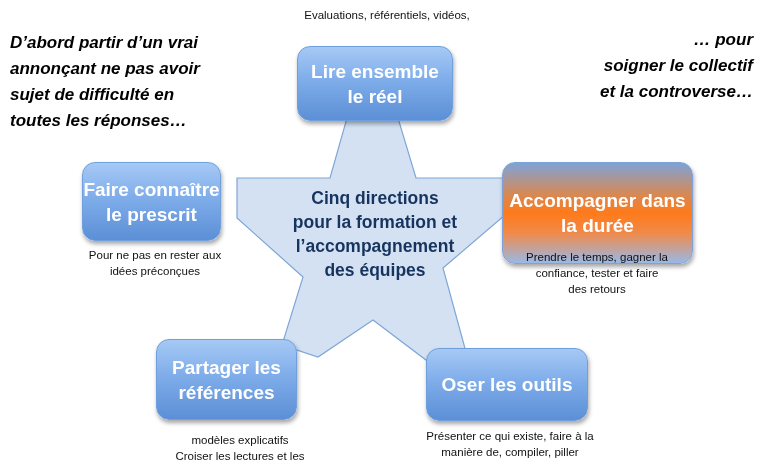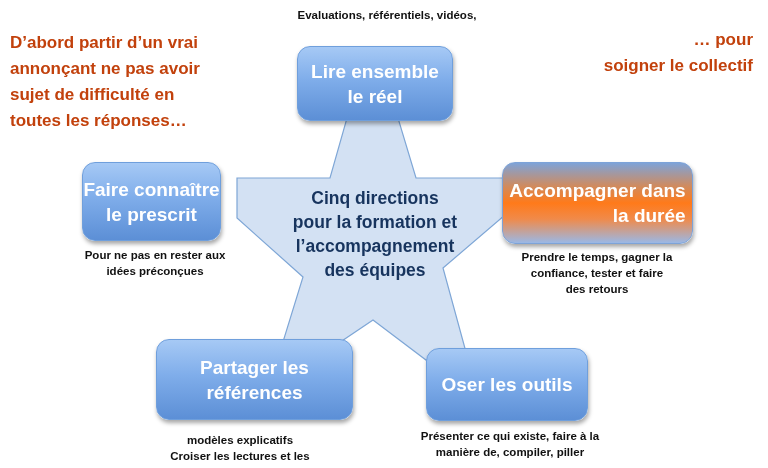--- a/index.html
+++ b/index.html
@@ -4,42 +4,43 @@
 <style>
   html, body { margin:0; padding:0; }
   body { width:768px; height:468px; background:#ffffff; position:relative; overflow:hidden;
          font-family:"Liberation Sans", "DejaVu Sans", sans-serif; }
   .star { position:absolute; left:0; top:0; width:768px; height:468px; }
   .box { position:absolute; border-radius:13px; display:flex; align-items:center; justify-content:center;
          text-align:center; color:#ffffff; font-weight:bold; font-size:19px; line-height:25px;
          background:linear-gradient(#a6c9f5 0%, #7fadea 45%, #5c8fd6 100%);
          box-shadow:1px 3px 4px rgba(0,0,0,0.35); border:1px solid #6f9fdc; box-sizing:border-box; }
   .box.orange { background:linear-gradient(#7ea3d8 0%, #d38a5a 30%, #ff7a1a 50%, #f08a4a 70%, #9ab8e6 100%); border-color:#7da3d8; }
-  .note { position:absolute; text-align:center; color:#111; font-weight:bold; font-size:11.5px; line-height:16px; }
-  .side { position:absolute; color:#c2410c; font-weight:bold; font-size:17px; line-height:26px; }
+  .note { position:absolute; text-align:center; color:#111; font-weight:normal; font-size:11.5px; line-height:16px; }
+  .side { position:absolute; color:#000000; font-weight:bold; font-style:italic; font-size:17px; line-height:26px; }
   .center { position:absolute; left:270px; top:186px; width:210px; text-align:center; color:#17345e;
             font-weight:bold; font-size:17.5px; line-height:24px; }
 </style>
 </head>
 <body>
 
 <svg class="star" viewBox="0 0 768 468">
   <polygon points="347,118 398,118 416,178 505,178 505,215 443,268 466,352 426,360 373,320 318,357 282,345 303,277 237,218 237,178 330,178" fill="#d3e1f3" stroke="#7ea6d6" stroke-width="1.2"></polygon>
 </svg>
 
 <div class="side" style="left:10px; top:30px; width:250px;">
   <div>D’abord partir d’un vrai</div>
   <div>annonçant ne pas avoir</div>
   <div>sujet de difficulté en</div>
   <div>toutes les réponses…</div>
 </div>
 
 <div class="side" style="left:520px; top:27px; width:233px; text-align:right;">
   <div>… pour</div>
   <div>soigner le collectif</div>
+  <div>et la controverse…</div>
 </div>
 
 <div class="center">
   <div>Cinq directions</div>
   <div>pour la formation et</div>
   <div>l’accompagnement</div>
   <div>des équipes</div>
 </div>
 
 <div class="note" style="left:262px; top:7px; width:250px;">
@@ -56,33 +57,33 @@
   <div>
     <div>Faire connaître</div>
     <div>le prescrit</div>
   </div>
 </div>
 <div class="note" style="left:55px; top:247px; width:200px;">
   <div>Pour ne pas en rester aux</div>
   <div>idées préconçues</div>
 </div>
 
-<div class="box orange" style="left:502px; top:162px; width:191px; height:82px;text-align:right;">
+<div class="box orange" style="left:502px; top:162px; width:191px; height:102px;">
   <div>
     <div>Accompagner dans</div>
     <div>la durée</div>
   </div>
 </div>
 <div class="note" style="left:497px; top:249px; width:200px;">
   <div>Prendre le temps, gagner la</div>
   <div>confiance, tester et faire</div>
   <div>des retours</div>
 </div>
 
-<div class="box" style="left:156px; top:339px; width:197px; height:81px;">
+<div class="box" style="left:156px; top:339px; width:141px; height:81px;">
   <div>
     <div>Partager les</div>
     <div>références</div>
   </div>
 </div>
 <div class="note" style="left:140px; top:432px; width:200px;">
   <div>modèles explicatifs</div>
   <div>Croiser les lectures et les</div>
 </div>
 

